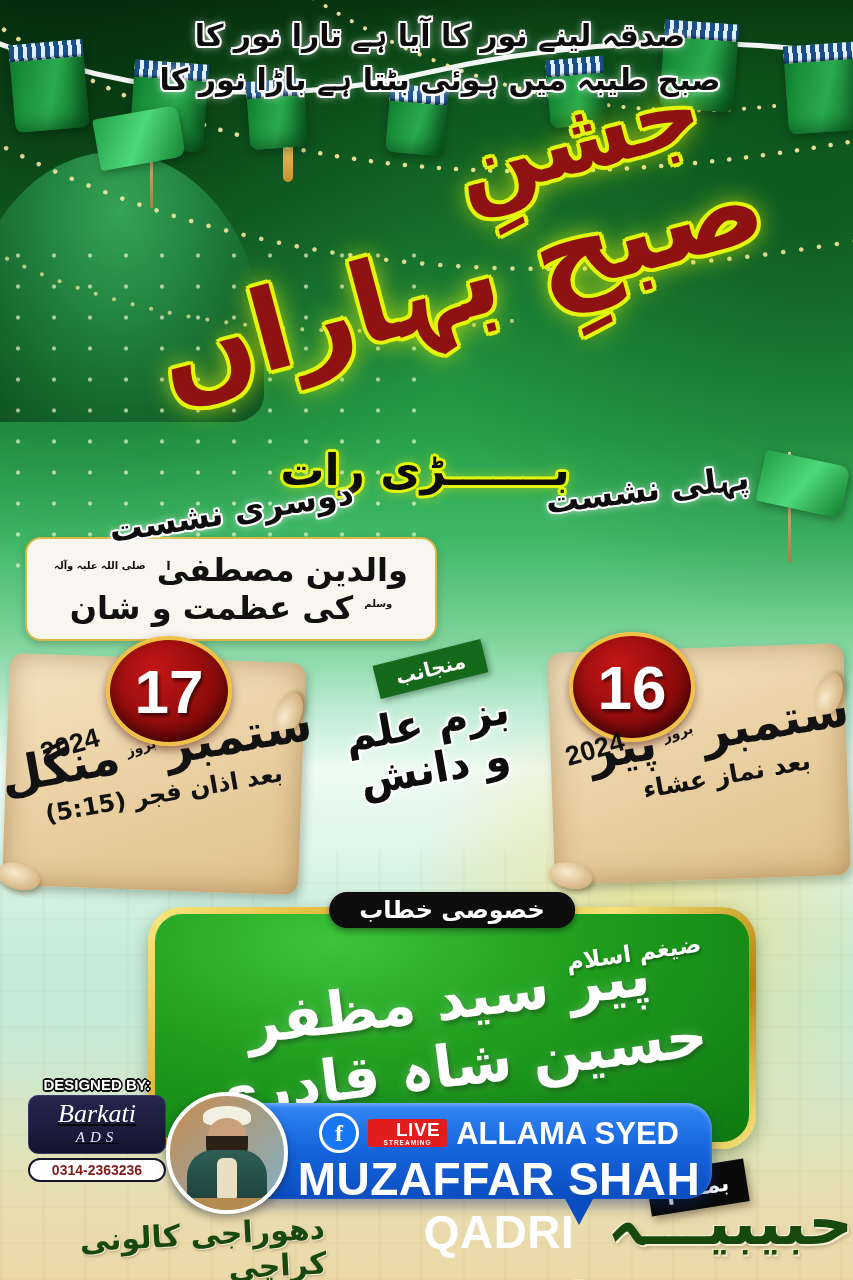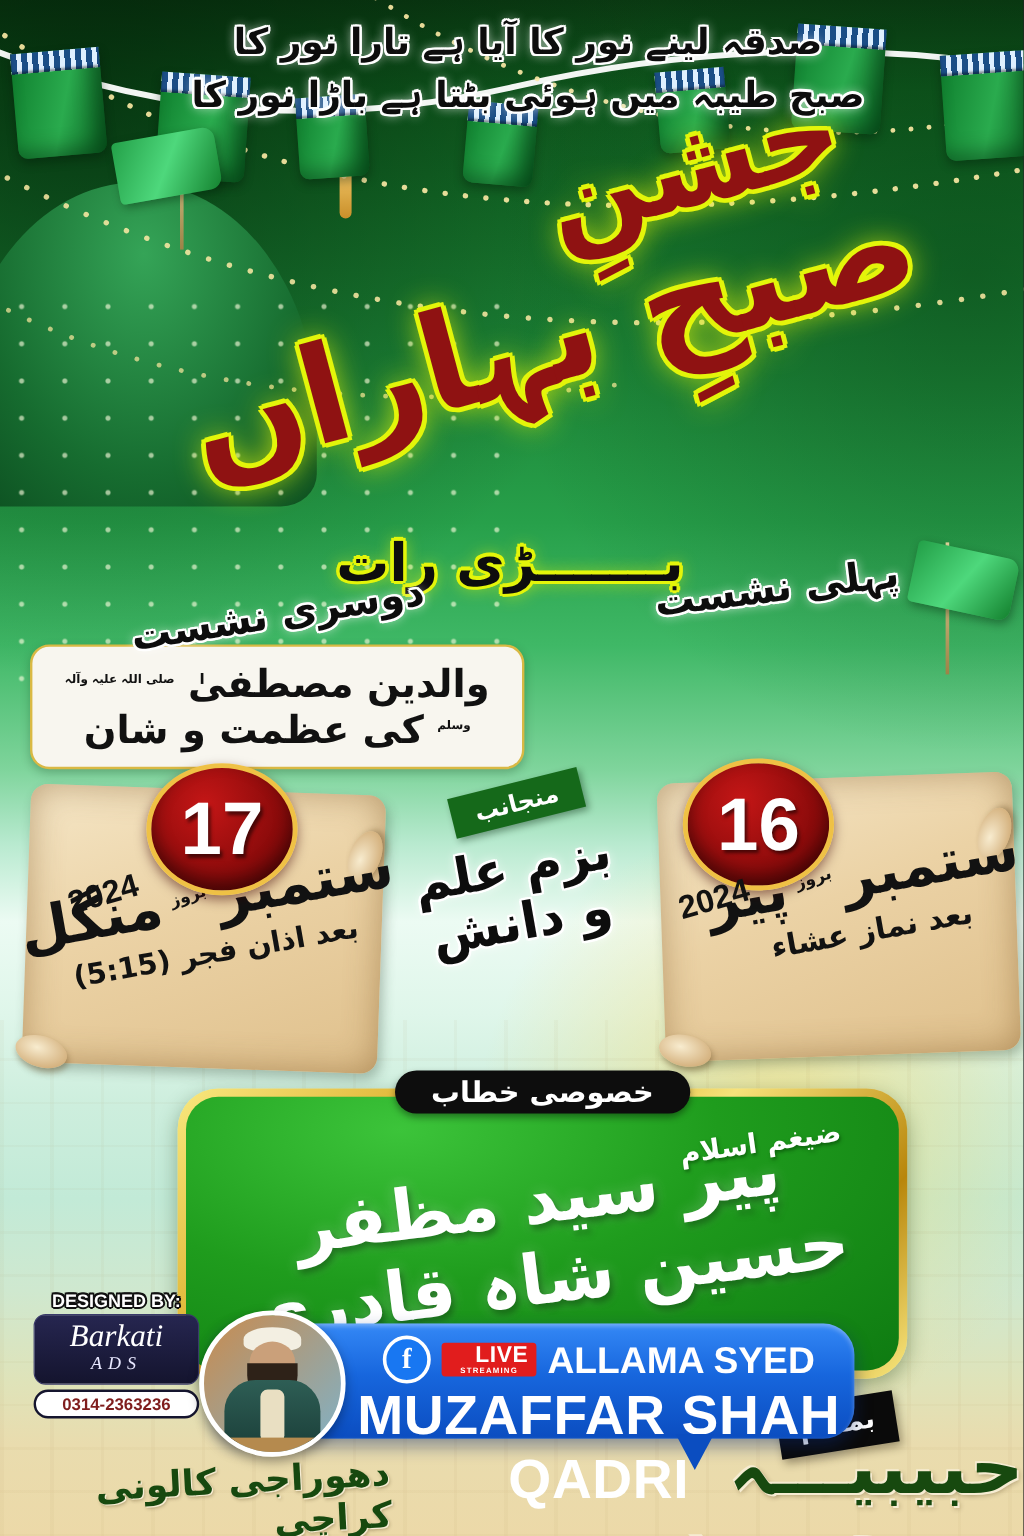--- a/index.html
+++ b/index.html
@@ -114,21 +114,21 @@
   .speech-honorific{position:absolute;right:48px;top:26px;color:#fff;font-size:23px;font-weight:bold;
     transform:rotate(-8deg);direction:rtl;text-shadow:1px 2px 3px rgba(0,50,0,.5);}
   .speaker-name{position:absolute;left:0;right:0;top:52px;text-align:center;color:#fff;font-size:58px;
     font-weight:bold;line-height:1.15;transform:rotate(-7deg);direction:rtl;
     text-shadow:2px 4px 5px rgba(0,60,0,.5), 0 0 12px rgba(255,255,255,.25);}
 
   .designer{position:absolute;left:28px;top:1076px;width:138px;text-align:center;z-index:9;
     font-family:"Liberation Sans",sans-serif;}
   .designer-label{font-size:15px;font-weight:bold;color:#fff;}
   .designer-box{margin-top:2px;background:linear-gradient(180deg,#262650,#14142e);border-radius:10px;
-    padding:5px 4px 7px;border:1px solid #3a3a6a;}
+    padding:5px 4px 7px;border:1px solid #3a3a6a;text-decoration:underline;}
   .designer-name{font-family:"Liberation Serif",serif;font-style:italic;font-size:26px;color:#fff;line-height:1;}
   .designer-sub{font-family:"Liberation Serif",serif;font-style:italic;font-size:15px;color:#e8e8ff;
     letter-spacing:5px;margin-top:2px;}
   .designer-phone{margin-top:4px;background:#fff;border:2px solid #15152e;border-radius:14px;
     font-size:14px;font-weight:bold;color:#7f1d1d;padding:2px 0;}
 
   .live-banner{position:absolute;left:178px;top:1103px;width:534px;height:96px;border-radius:26px;z-index:10;
     background:linear-gradient(180deg,#3488f6 0%,#1766dd 45%,#0b4dc0 100%);
     box-shadow:0 6px 14px rgba(10,40,110,.45), inset 0 2px 4px rgba(255,255,255,.35);}
   .banner-tail{position:absolute;left:385px;bottom:-26px;width:0;height:0;
@@ -232,21 +232,21 @@
     <div class="scroll-text" style="padding-right:6px;padding-left:52px;">
       <div class="dateline">
         <span class="date-month">ستمبر</span>
         <span class="broz">بروز</span>
         <span class="date-weekday">پیر</span>
       </div>
       <div class="date-time">بعد نماز عشاء</div>
     </div>
   </div>
 
-  <div class="scroll" style="left:22px;top:658px;">
+  <div class="scroll" style="left:6px;top:658px;">
     <div class="parchment" style="transform:rotate(2deg);"></div>
     <div class="date-oval" style="left:100px;top:-22px;">
       <span class="date-number">17</span>
     </div>
     <div class="date-year" style="left:34px;top:72px;">2024</div>
     <div class="scroll-text" style="margin-top:66px;padding-left:10px;">
       <div class="dateline">
         <span class="date-month">ستمبر</span>
         <span class="broz">بروز</span>
         <span class="date-weekday">منگل</span>

